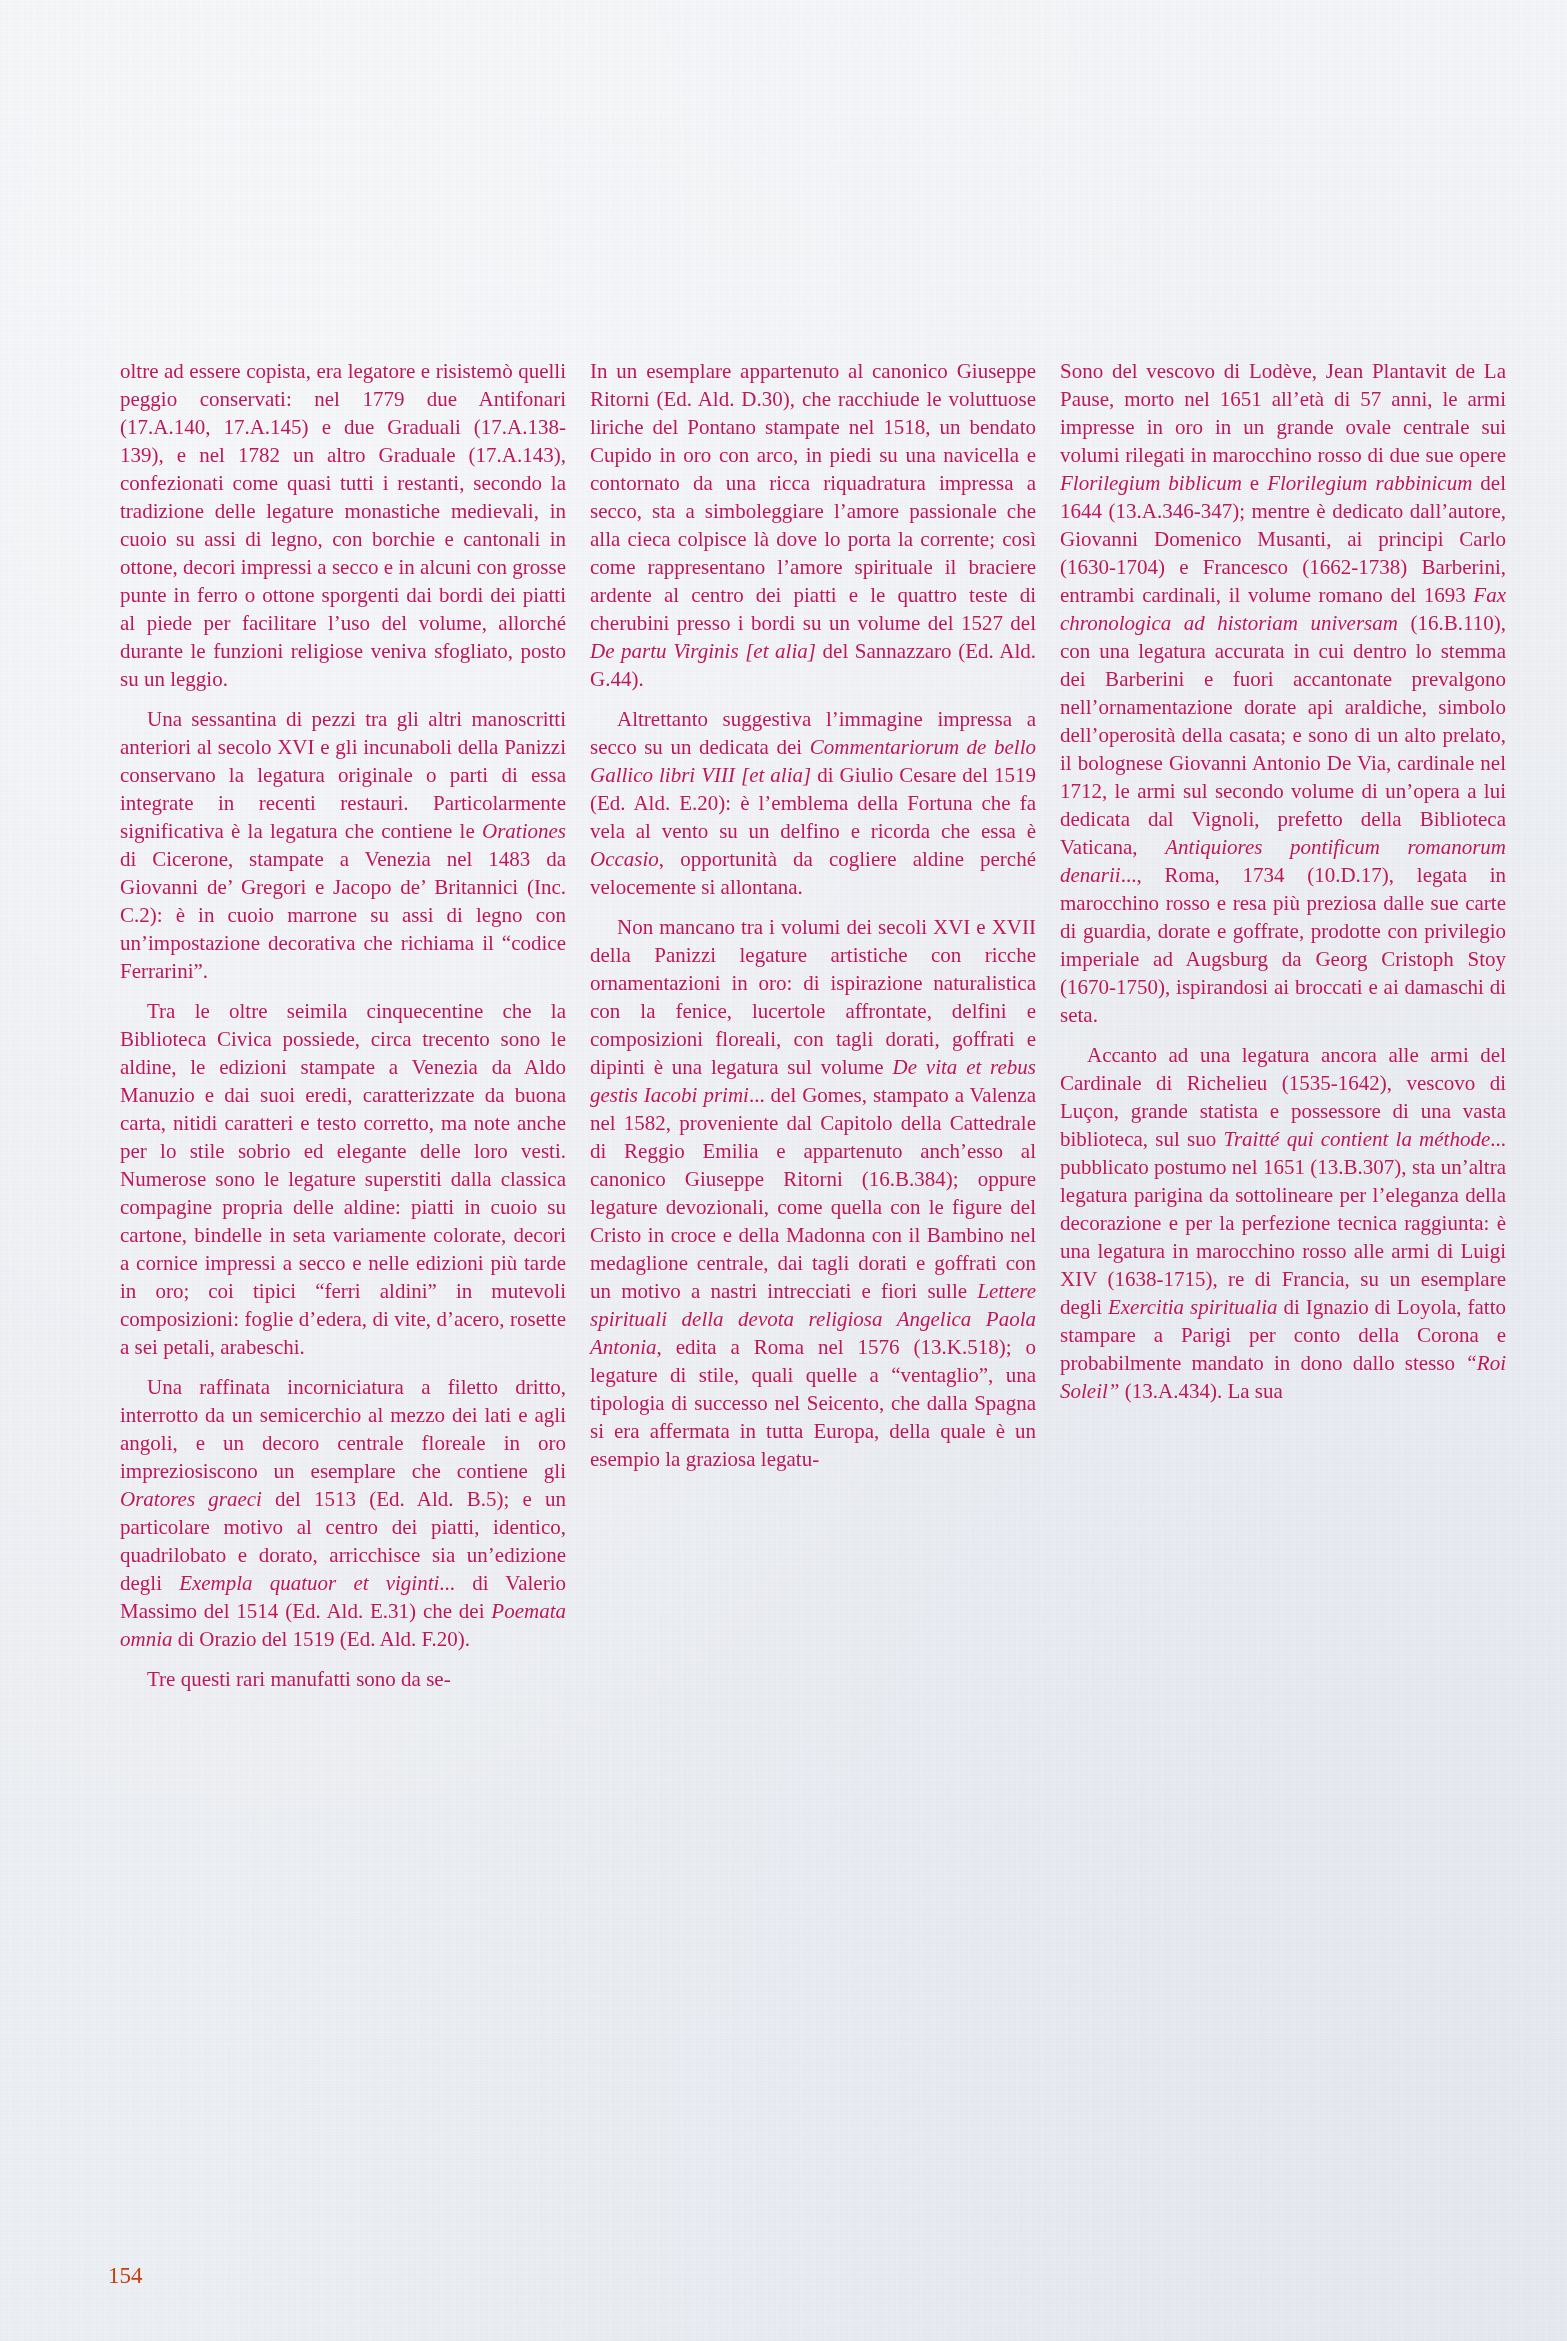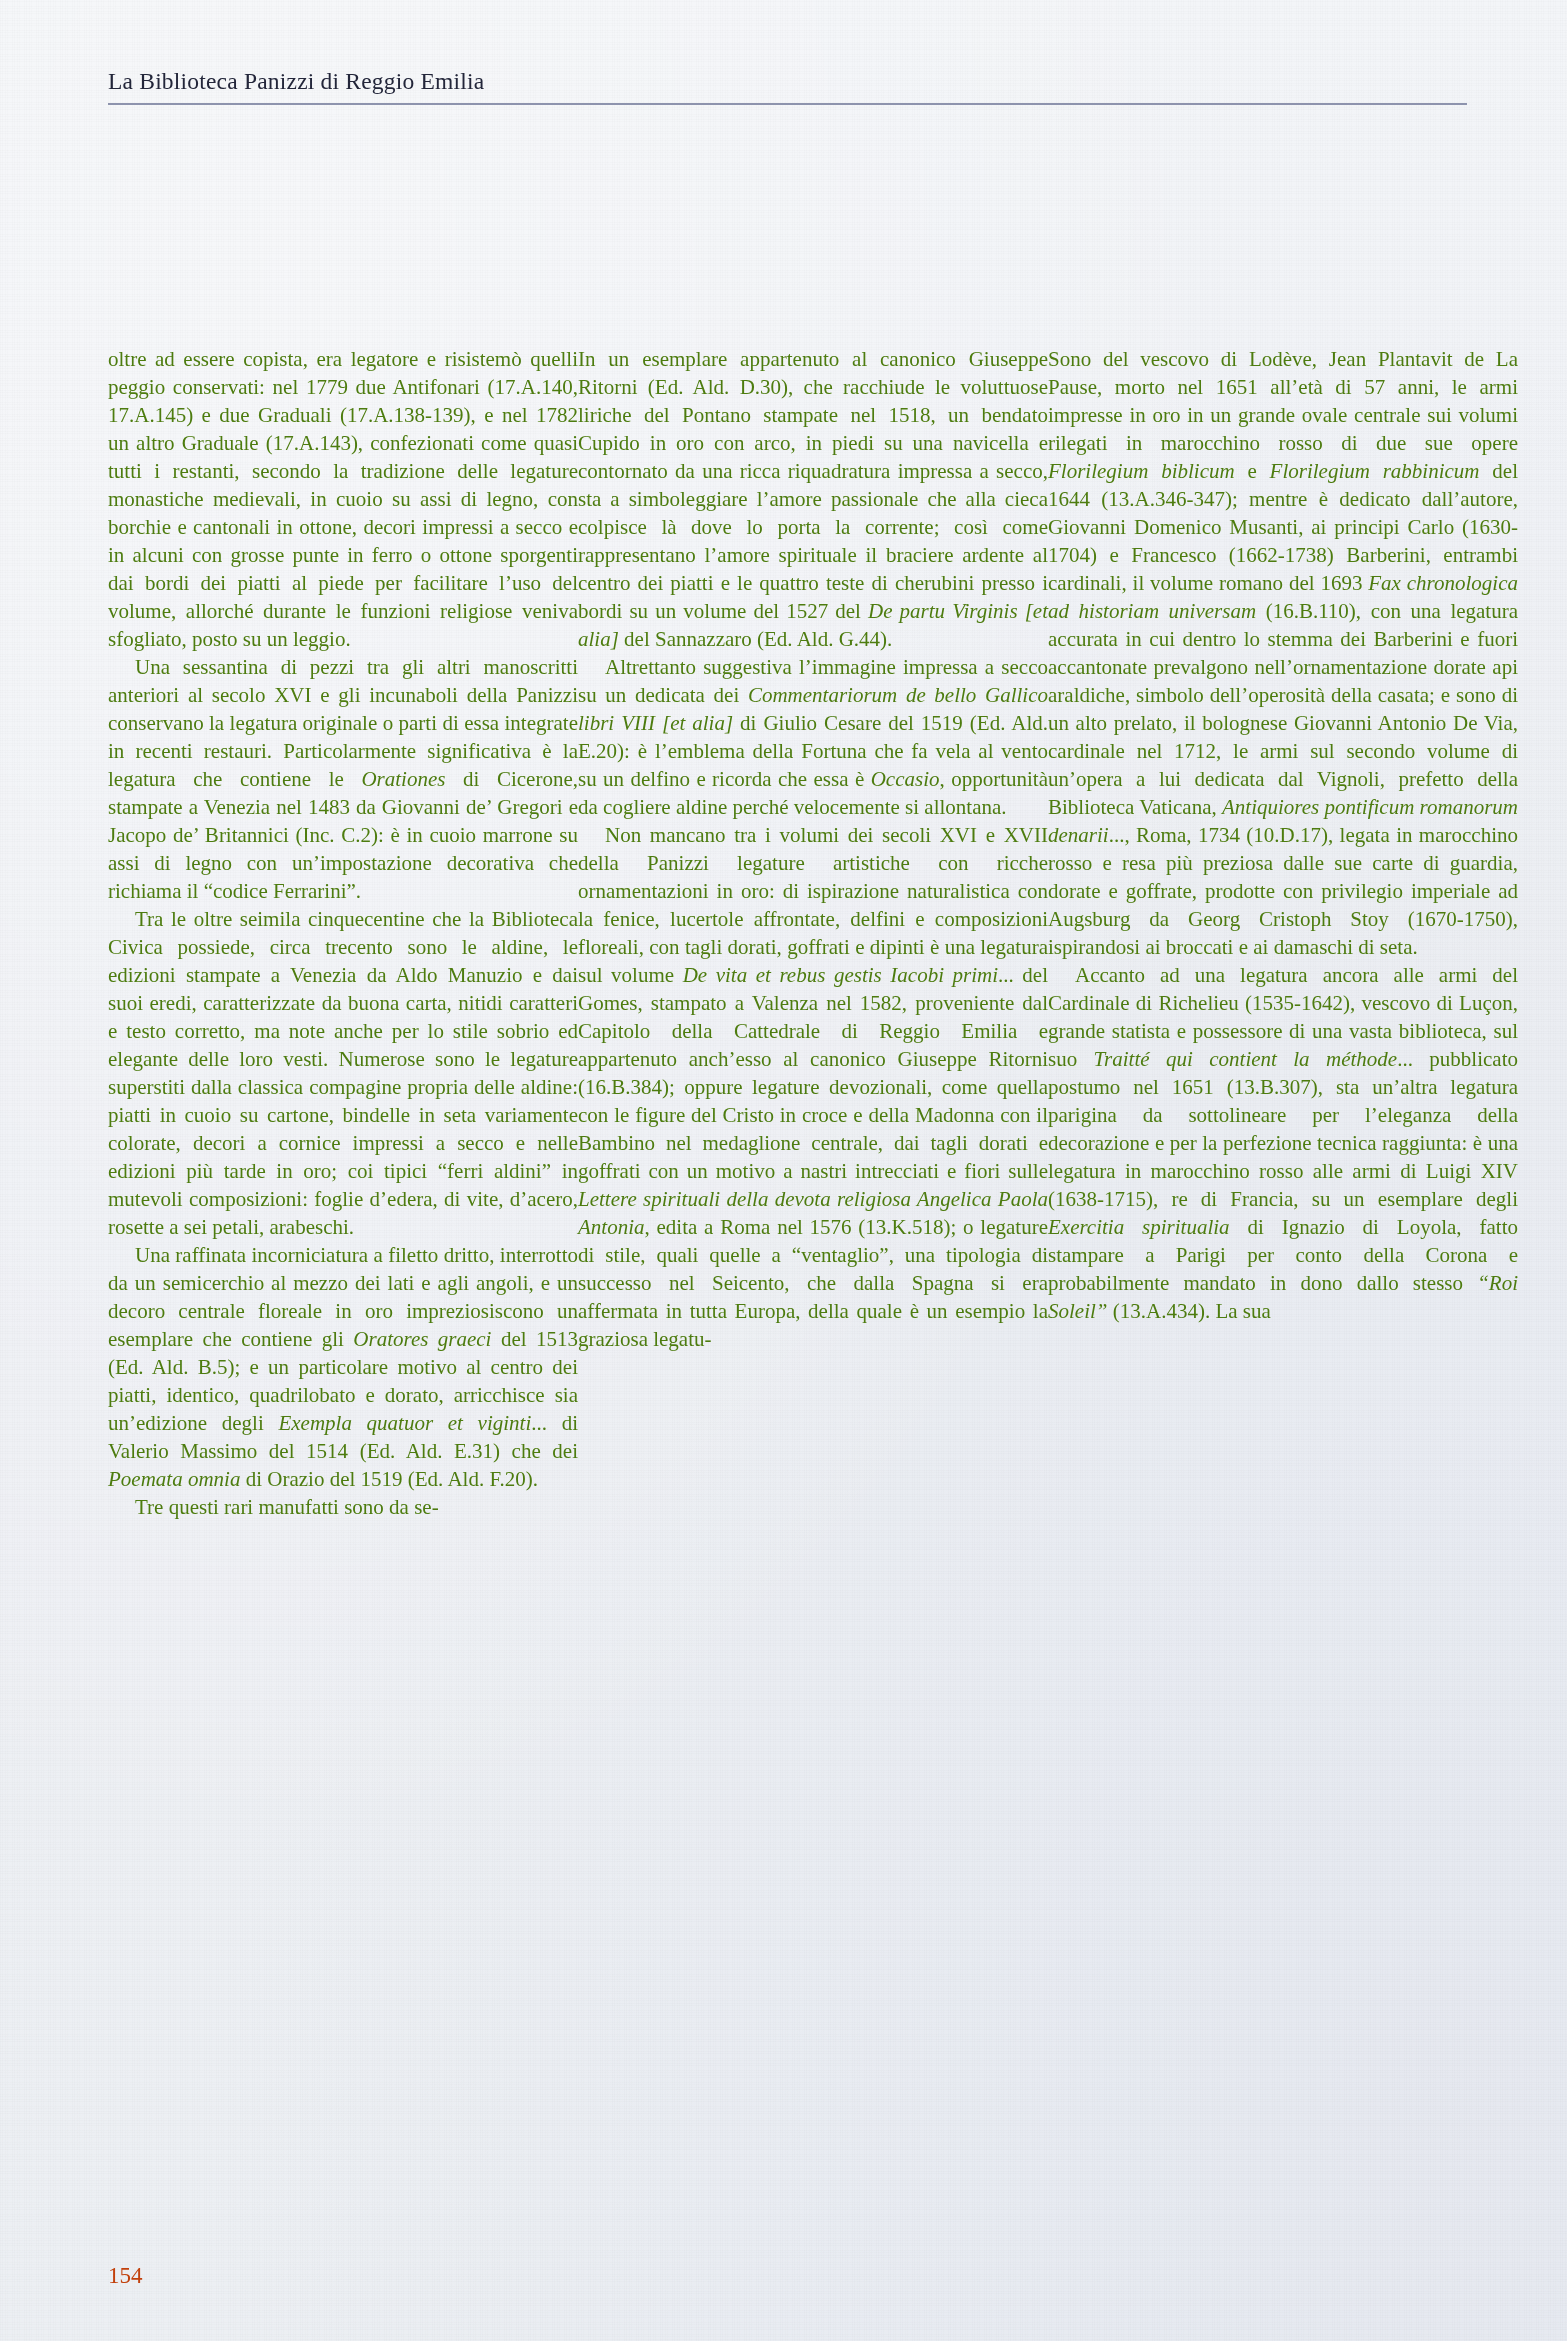--- a/index.html
+++ b/index.html
@@ -68,50 +68,46 @@
     width: 1351px;
     display: flex;
     justify-content: space-between;
     z-index: 3;
   }
   .col {
     width: 470px;
     flex: 0 0 470px;
   }
   .col p {
-    margin: 0;
+    margin: 12px;
     font-size: 21px;
     line-height: 28px;
     text-align: justify;
     text-justify: inter-word;
     hyphens: none;
-    color: #4d7c0f;
+    color: #be185d;
   }
   .col p + p { text-indent: 27px; }
   .col p.cont { text-indent: 0; }
   .col i, .col em { font-style: italic; }
 
   .folio {
     position: absolute;
     left: 108px;
     top: 2263px;
     font-size: 23px;
     color: #c2410c;
     z-index: 3;
   }
 </style>
 </head>
 <body>
 
 <div class="page">
 
-  <div class="running-head">
-    <div class="rh-text">La Biblioteca Panizzi di Reggio Emilia</div>
-    <div class="rh-rule"></div>
-  </div>
 
   <div class="columns">
     <div class="col">
         <p class="cont"><span>oltre ad essere copista, era legatore e risistemò quelli peggio conservati: nel 1779 due Antifonari (17.A.140, 17.A.145) e due Graduali (17.A.138-139), e nel 1782 un altro Graduale (17.A.143), confezionati come quasi tutti i restanti, secondo la tradizione delle legature monastiche medievali, in cuoio su assi di legno, con borchie e cantonali in ottone, decori impressi a secco e in alcuni con grosse punte in ferro o ottone sporgenti dai bordi dei piatti al piede per facilitare l’uso del volume, allorché durante le funzioni religiose veniva sfogliato, posto su un leggio.</span></p>
         <p><span>Una sessantina di pezzi tra gli altri manoscritti anteriori al secolo XVI e gli incunaboli della Panizzi conservano la legatura originale o parti di essa integrate in recenti restauri. Particolarmente significativa è la legatura che contiene le </span><i>Orationes</i><span> di Cicerone, stampate a Venezia nel 1483 da Giovanni de’ Gregori e Jacopo de’ Britannici (Inc. C.2): è in cuoio marrone su assi di legno con un’impostazione decorativa che richiama il “codice Ferrarini”.</span></p>
         <p><span>Tra le oltre seimila cinquecentine che la Biblioteca Civica possiede, circa trecento sono le aldine, le edizioni stampate a Venezia da Aldo Manuzio e dai suoi eredi, caratterizzate da buona carta, nitidi caratteri e testo corretto, ma note anche per lo stile sobrio ed elegante delle loro vesti. Numerose sono le legature superstiti dalla classica compagine propria delle aldine: piatti in cuoio su cartone, bindelle in seta variamente colorate, decori a cornice impressi a secco e nelle edizioni più tarde in oro; coi tipici “ferri aldini” in mutevoli composizioni: foglie d’edera, di vite, d’acero, rosette a sei petali, arabeschi.</span></p>
         <p><span>Una raffinata incorniciatura a filetto dritto, interrotto da un semicerchio al mezzo dei lati e agli angoli, e un decoro centrale floreale in oro impreziosiscono un esemplare che contiene gli </span><i>Oratores graeci</i><span> del 1513 (Ed. Ald. B.5); e un particolare motivo al centro dei piatti, identico, quadrilobato e dorato, arricchisce sia un’edizione degli </span><i>Exempla quatuor et viginti</i><span>... di Valerio Massimo del 1514 (Ed. Ald. E.31) che dei </span><i>Poemata omnia</i><span> di Orazio del 1519 (Ed. Ald. F.20).</span></p>
         <p><span>Tre questi rari manufatti sono da se-</span></p>
       </div>
     <div class="col">

